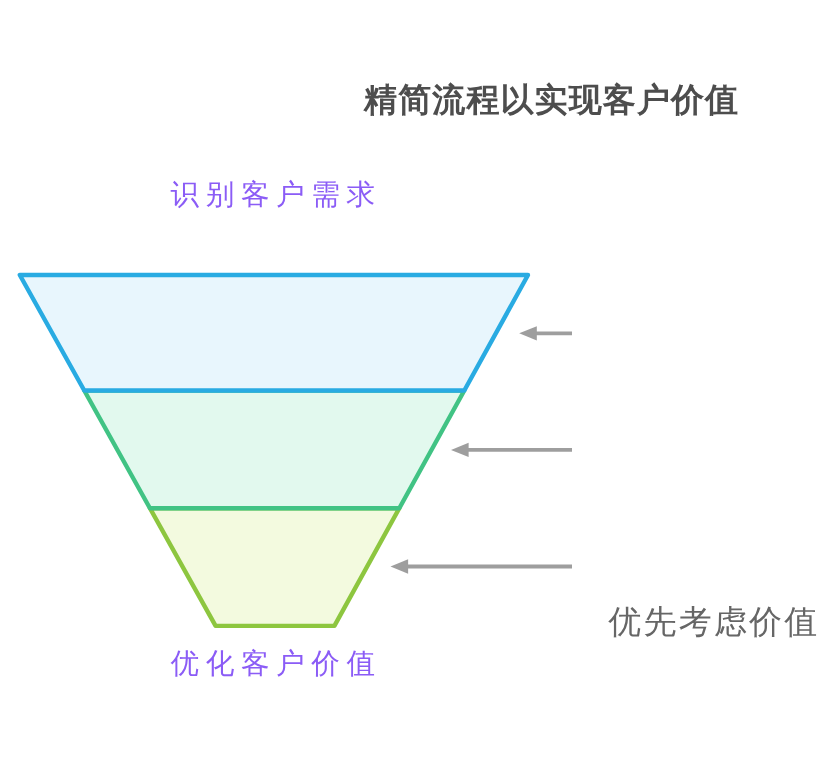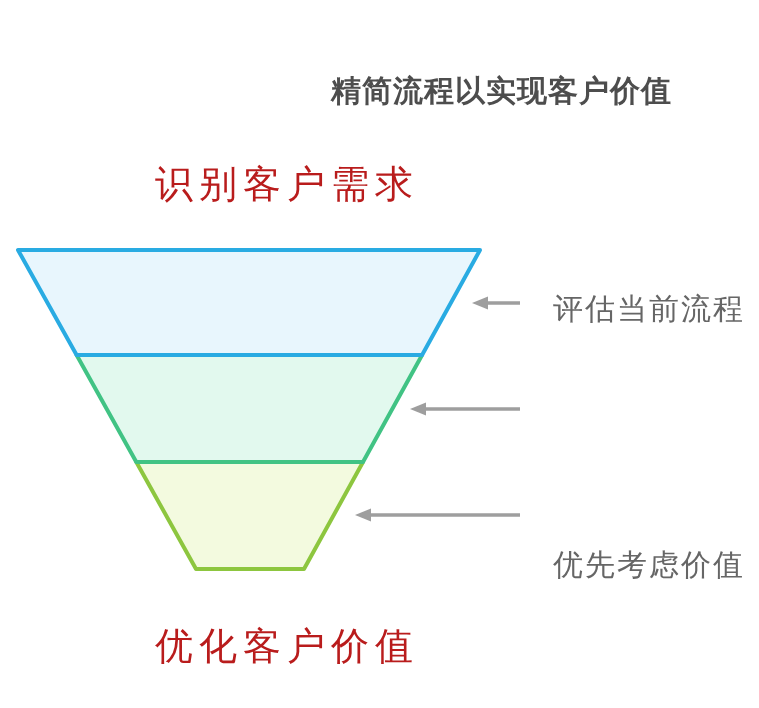--- a/index.html
+++ b/index.html
@@ -17,27 +17,27 @@
     left: 331px;
     top: 71px;
     font-size: 30px;
     font-weight: bold;
     color: #4d4d4d;
     letter-spacing: 1px;
     white-space: nowrap;
   }
   .flow-label {
     position: absolute;
-    font-size: 38px;
-    color: #b91c1c;
+    font-size: 26px;
+    color: #8b5cf6;
     letter-spacing: 6px;
     white-space: nowrap;
   }
   .flow-label.top    { left: 155px; top: 159px; }
-  .flow-label.bottom { left: 155px; top: 621px; }
+  .flow-label.bottom { left: 155px; top: 586px; }
   .side-label {
     position: absolute;
     left: 553px;
     font-size: 30px;
     color: #666666;
     letter-spacing: 2px;
     white-space: nowrap;
   }
   .side-label.s1 { top: 289px; }
   .side-label.s2 { top: 395px; }
@@ -69,20 +69,19 @@
     <g>
       <line x1="520" y1="515" x2="369" y2="515" stroke-width="3.5" stroke="#9e9e9e"></line>
       <polygon points="355,515 371,508.5 371,521.5" fill="#9e9e9e"></polygon>
     </g>
   </svg>
 
   <div class="title">精简流程以实现客户价值</div>
 
   <div class="flow-label top">识别客户需求</div>
 
-  <div class="side-label s1">评估当前流程</div>
 
 
   <div class="side-label s3">优先考虑价值</div>
 
   <div class="flow-label bottom">优化客户价值</div>
 
 </div>
 
 </body></html>

